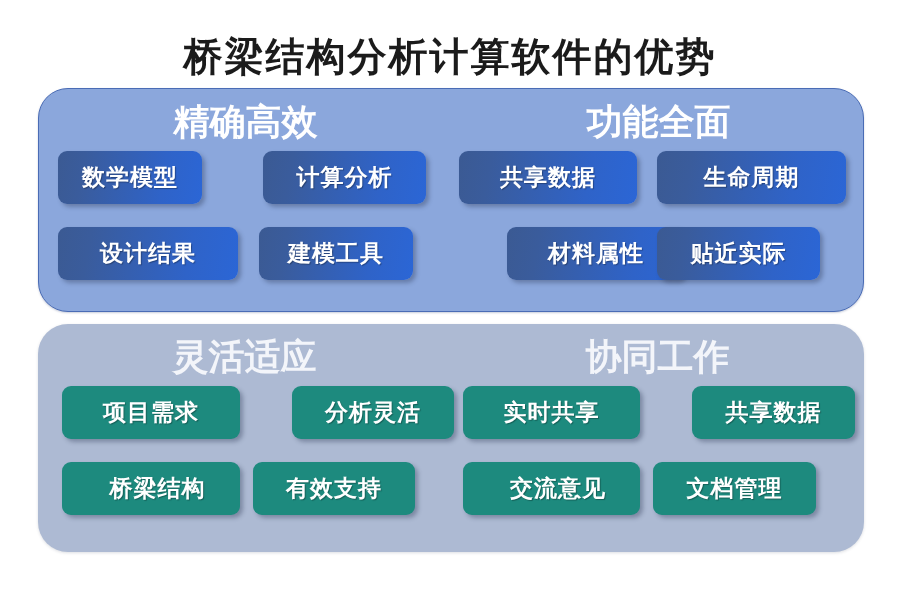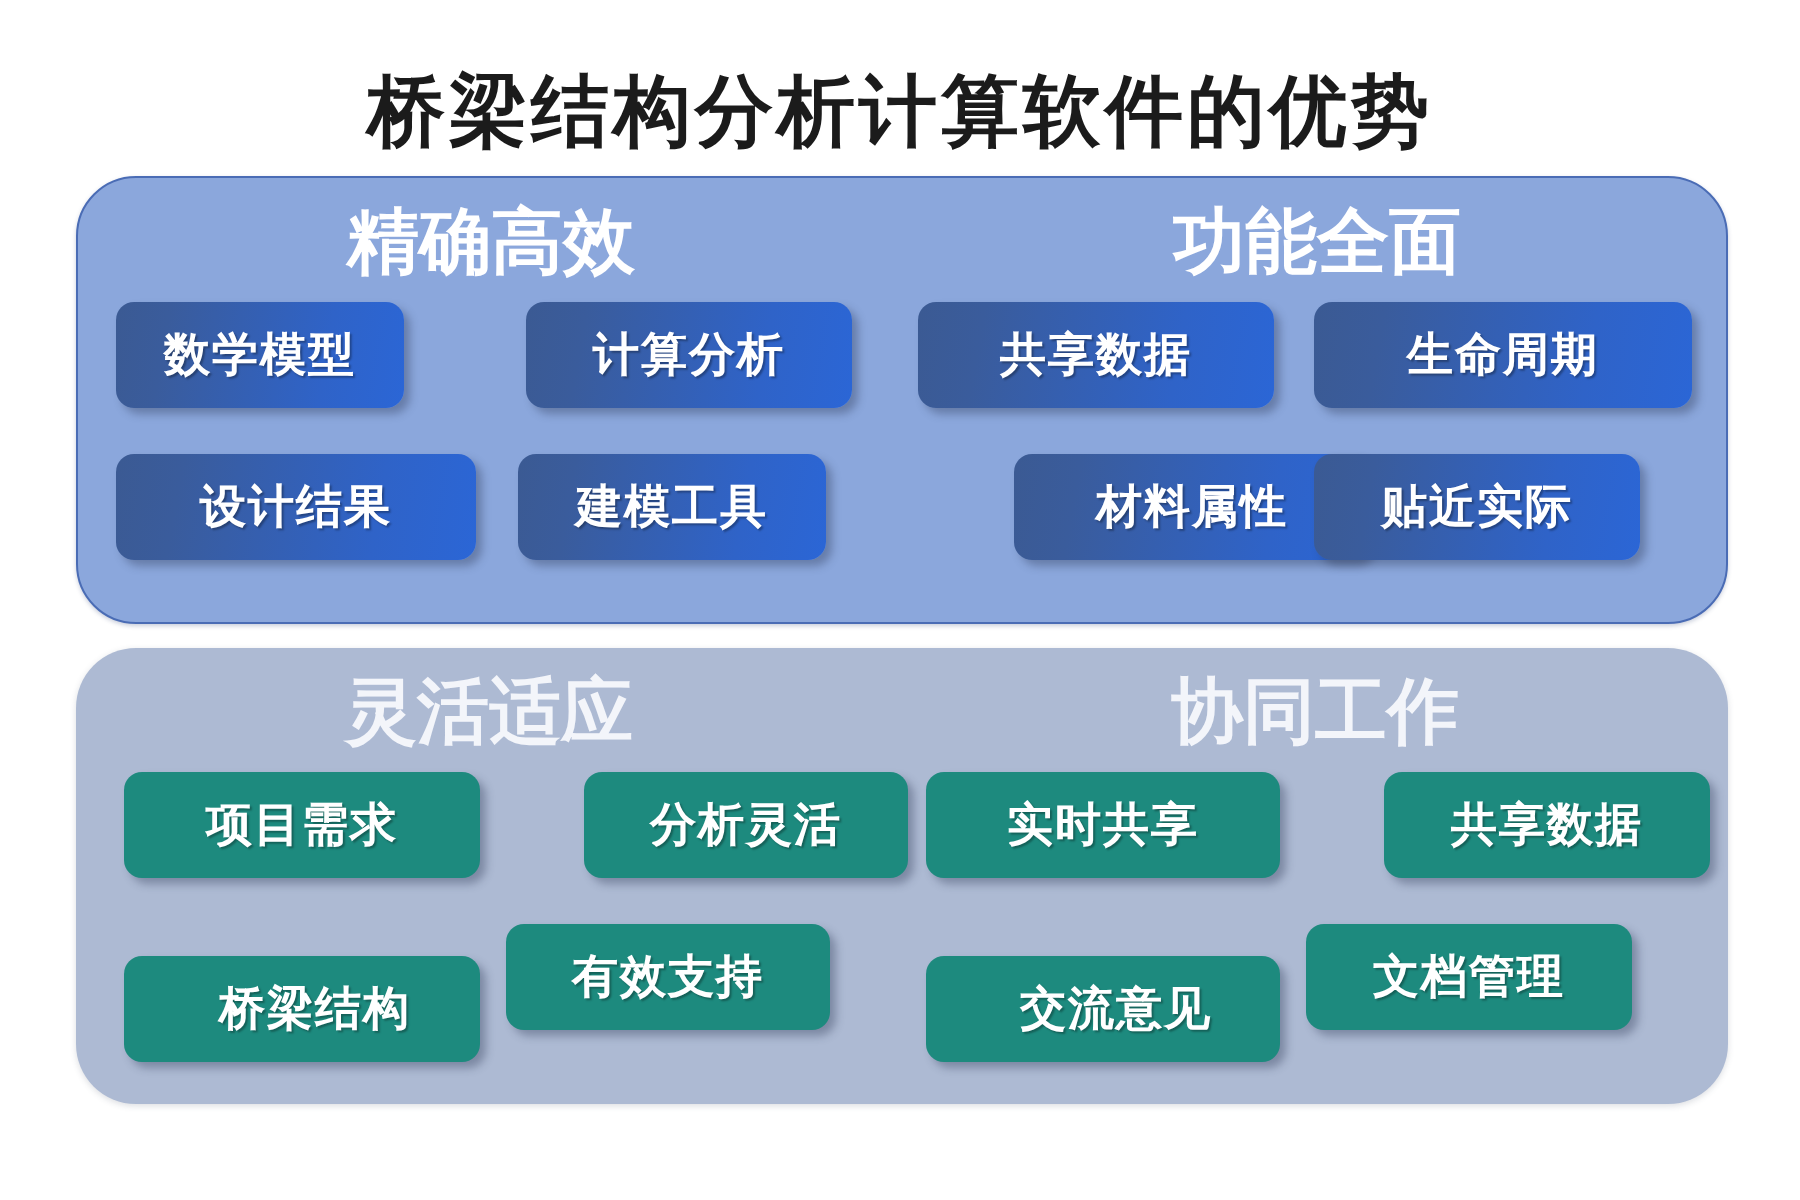--- a/index.html
+++ b/index.html
@@ -125,21 +125,21 @@
   .panel-blue .it-r1c1 { left: 220px; top: 76px; width: 154px; }
 
   .panel-blue .group-right .it-r0c0 { left: 7px;   width: 178px; }
   .panel-blue .group-right .it-r0c1 { left: 205px; width: 189px; }
   .panel-blue .group-right .it-r1c0 { left: 7px;   width: 178px; margin-left: 48px; }
   .panel-blue .group-right .it-r1c1 { left: 205px; width: 163px; }
 
   
   .panel-gray .it-r0c0 { left: 24px;  top: 0px;  width: 178px; }
   .panel-gray .it-r0c1 { left: 215px; top: 0px;  width: 162px; margin-left: 39px; }
-  .panel-gray .it-r1c0 { left: 24px;  top: 92px; width: 178px; padding-left: 13px; }
+  .panel-gray .it-r1c0 { left: 24px;  top: 76px; width: 178px; padding-left: 13px; }
   .panel-gray .it-r1c1 { left: 215px; top: 76px; width: 162px; }
 
   .panel-gray .group-right .it-r0c0 { left: 12px;  width: 177px; }
   .panel-gray .group-right .it-r0c1 { left: 202px; width: 163px; }
   .panel-gray .group-right .it-r1c0 { left: 12px;  width: 177px; }
   .panel-gray .group-right .it-r1c1 { left: 202px; width: 163px; }
 
   
   .logo {
     position: absolute;

